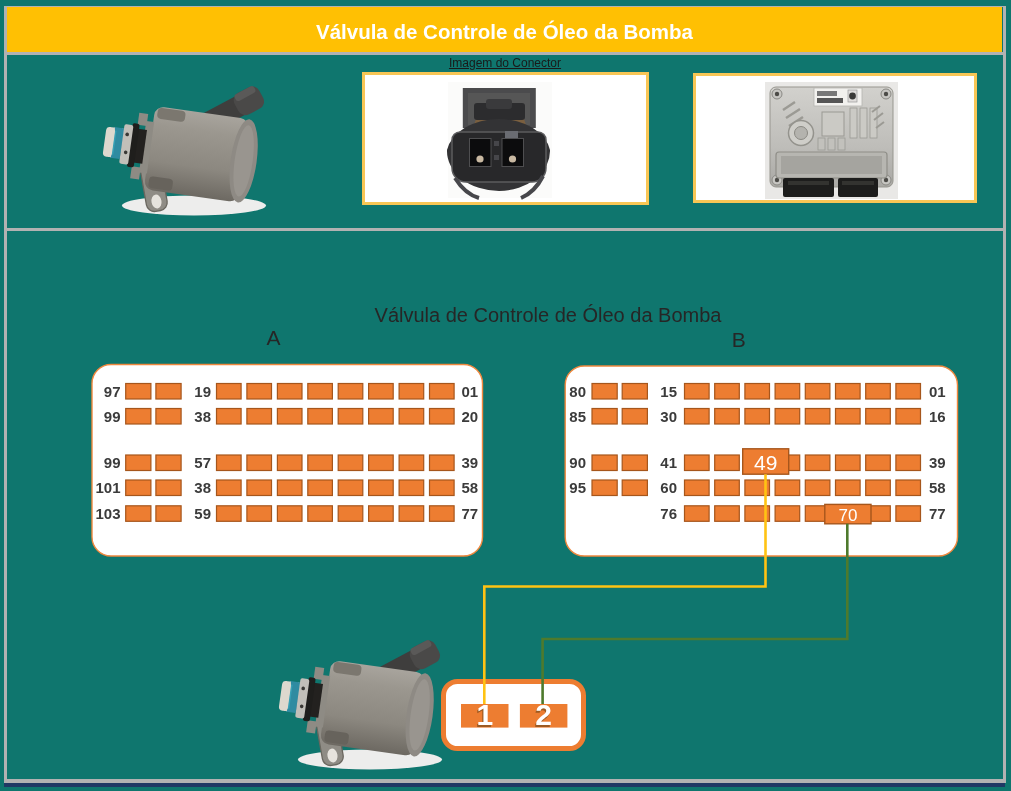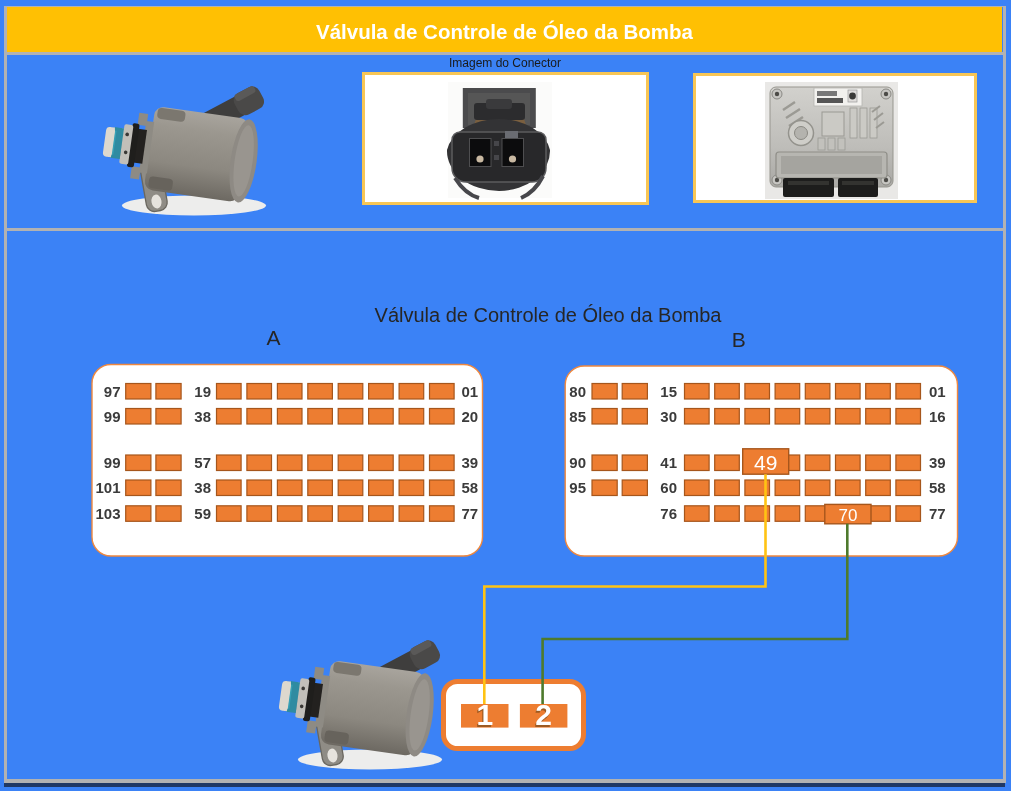--- a/index.html
+++ b/index.html
@@ -1,28 +1,28 @@
 <!DOCTYPE html>
 <html><head><meta charset="utf-8"><style>
 html,body{margin:0;padding:0;background:#ffffff;}
 *{box-sizing:border-box;}
-#page{position:relative;width:1011px;height:791px;background:#3b82f6;overflow:hidden;font-family:"Liberation Sans", sans-serif;}
+#page{position:relative;width:1011px;height:791px;background:#0f766e;overflow:hidden;font-family:"Liberation Sans", sans-serif;}
 .abs{position:absolute;}
 </style></head><body>
 <div id="page">
 <div class="abs" style="left:4px;top:6px;width:3px;height:777px;background:#b2b2b2;"></div>
 <div class="abs" style="left:1003px;top:6px;width:3.3px;height:777px;background:#b2b2b2;"></div>
 <div class="abs" style="left:4px;top:6px;width:1001px;height:1px;background:#b2b2b2;"></div>
 <div class="abs" style="left:7px;top:7px;width:995px;height:45px;background:#FFC003;"></div>
 <div class="abs" style="left:4px;top:52px;width:1001px;height:2.5px;background:#b2b2b2;"></div>
 <div class="abs" style="left:4px;top:228px;width:1001px;height:3px;background:#b2b2b2;"></div>
 <div class="abs" style="left:4px;top:779px;width:1001px;height:4px;background:#b2b2b2;"></div>
 <div class="abs" style="left:4px;top:783px;width:1001px;height:4px;background:#1F3864;"></div>
 <div class="abs" style="left:7px;top:7px;width:995px;height:45px;line-height:49px;text-align:center;color:#ffffff;font-size:20.5px;font-weight:bold;">Válvula de Controle de Óleo da Bomba</div>
-<div class="abs" style="left:355px;top:56px;width:300px;text-align:center;font-size:12px;color:#1a1a1a;">Imagem do Conector</div>
+<div class="abs" style="left:355px;top:56px;width:300px;text-align:center;font-size:12px;color:#1a1a1a;text-decoration:underline;">Imagem do Conector</div>
 <div class="abs" style="left:362px;top:72px;width:287px;height:133px;border:3.6px solid #F8C655;background:#ffffff;"></div>
 <div class="abs" style="left:693px;top:73px;width:284px;height:130px;border:3.6px solid #F8C655;background:#ffffff;"></div>
 <svg class="abs" style="left:0;top:0;" width="1011" height="791" viewBox="0 0 1011 791">
 <defs>
 <g id="solenoid">
   <ellipse cx="88" cy="64" rx="72" ry="10" fill="#ededec"></ellipse>
   <g transform="translate(104,-20) rotate(-28)">
     <rect x="-10" y="-10.5" width="64" height="21" rx="7" fill="#3f3e3d"></rect>
     <rect x="30" y="-12" width="28" height="24" rx="8" fill="#4a4948"></rect>
     <rect x="33" y="-12" width="22" height="7.5" rx="3" fill="#5a5958"></rect>

